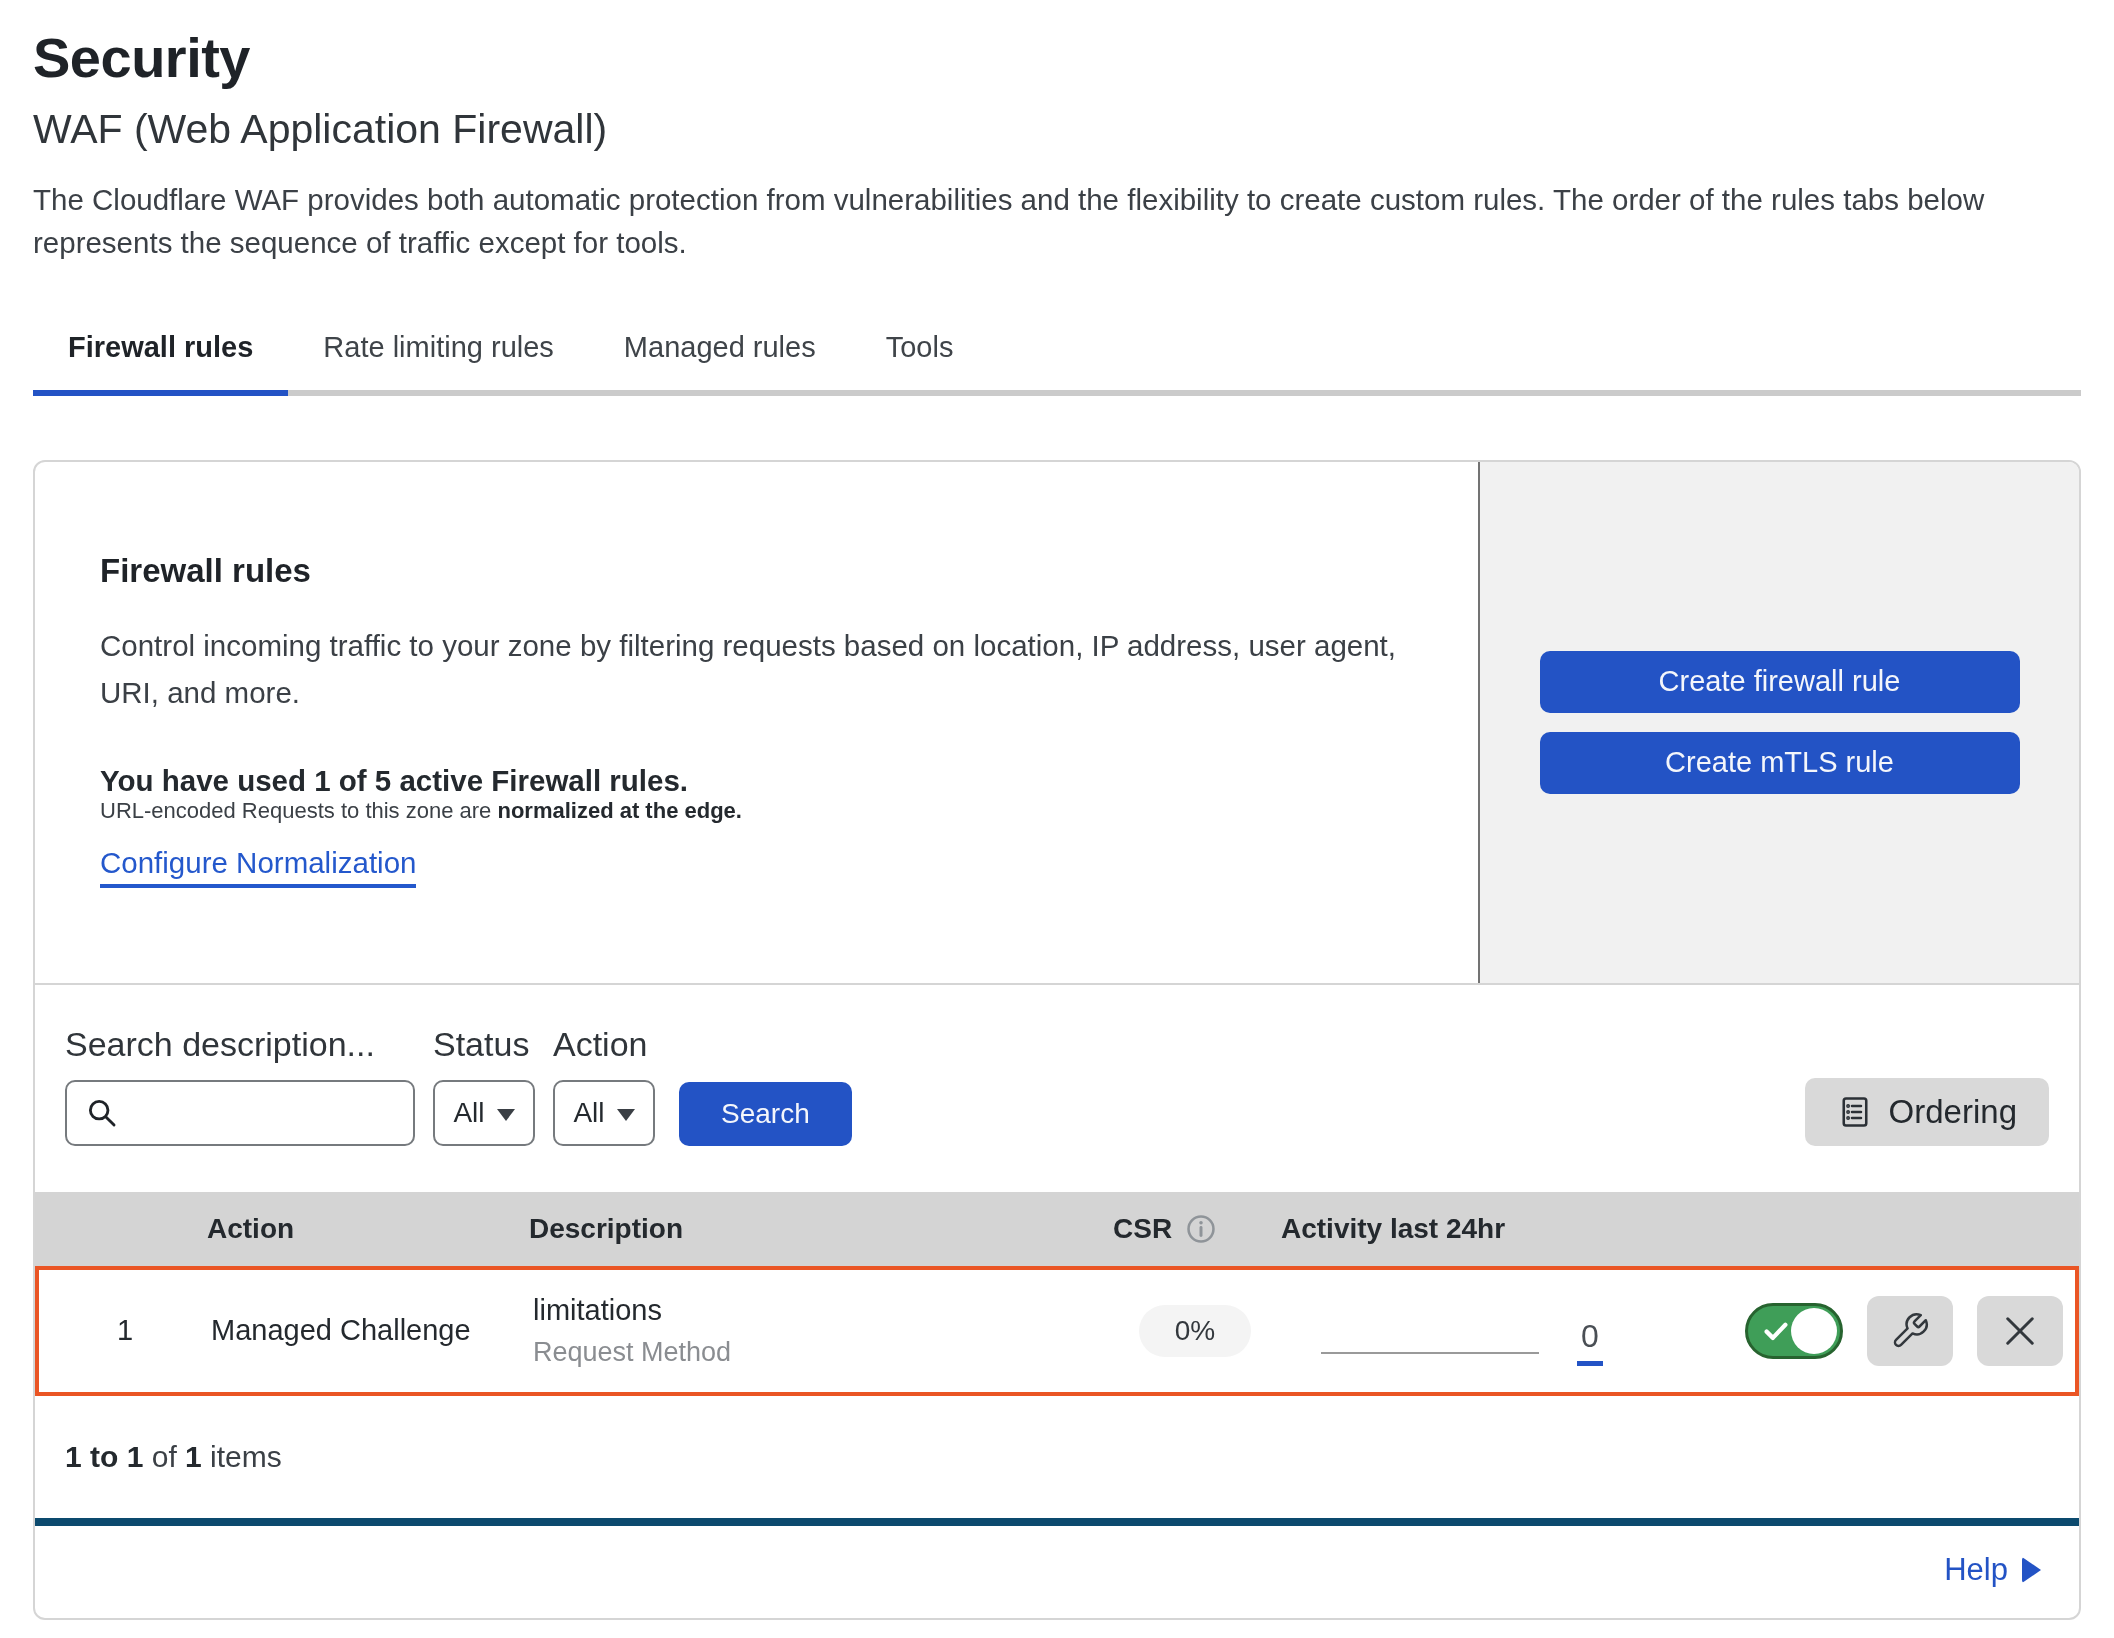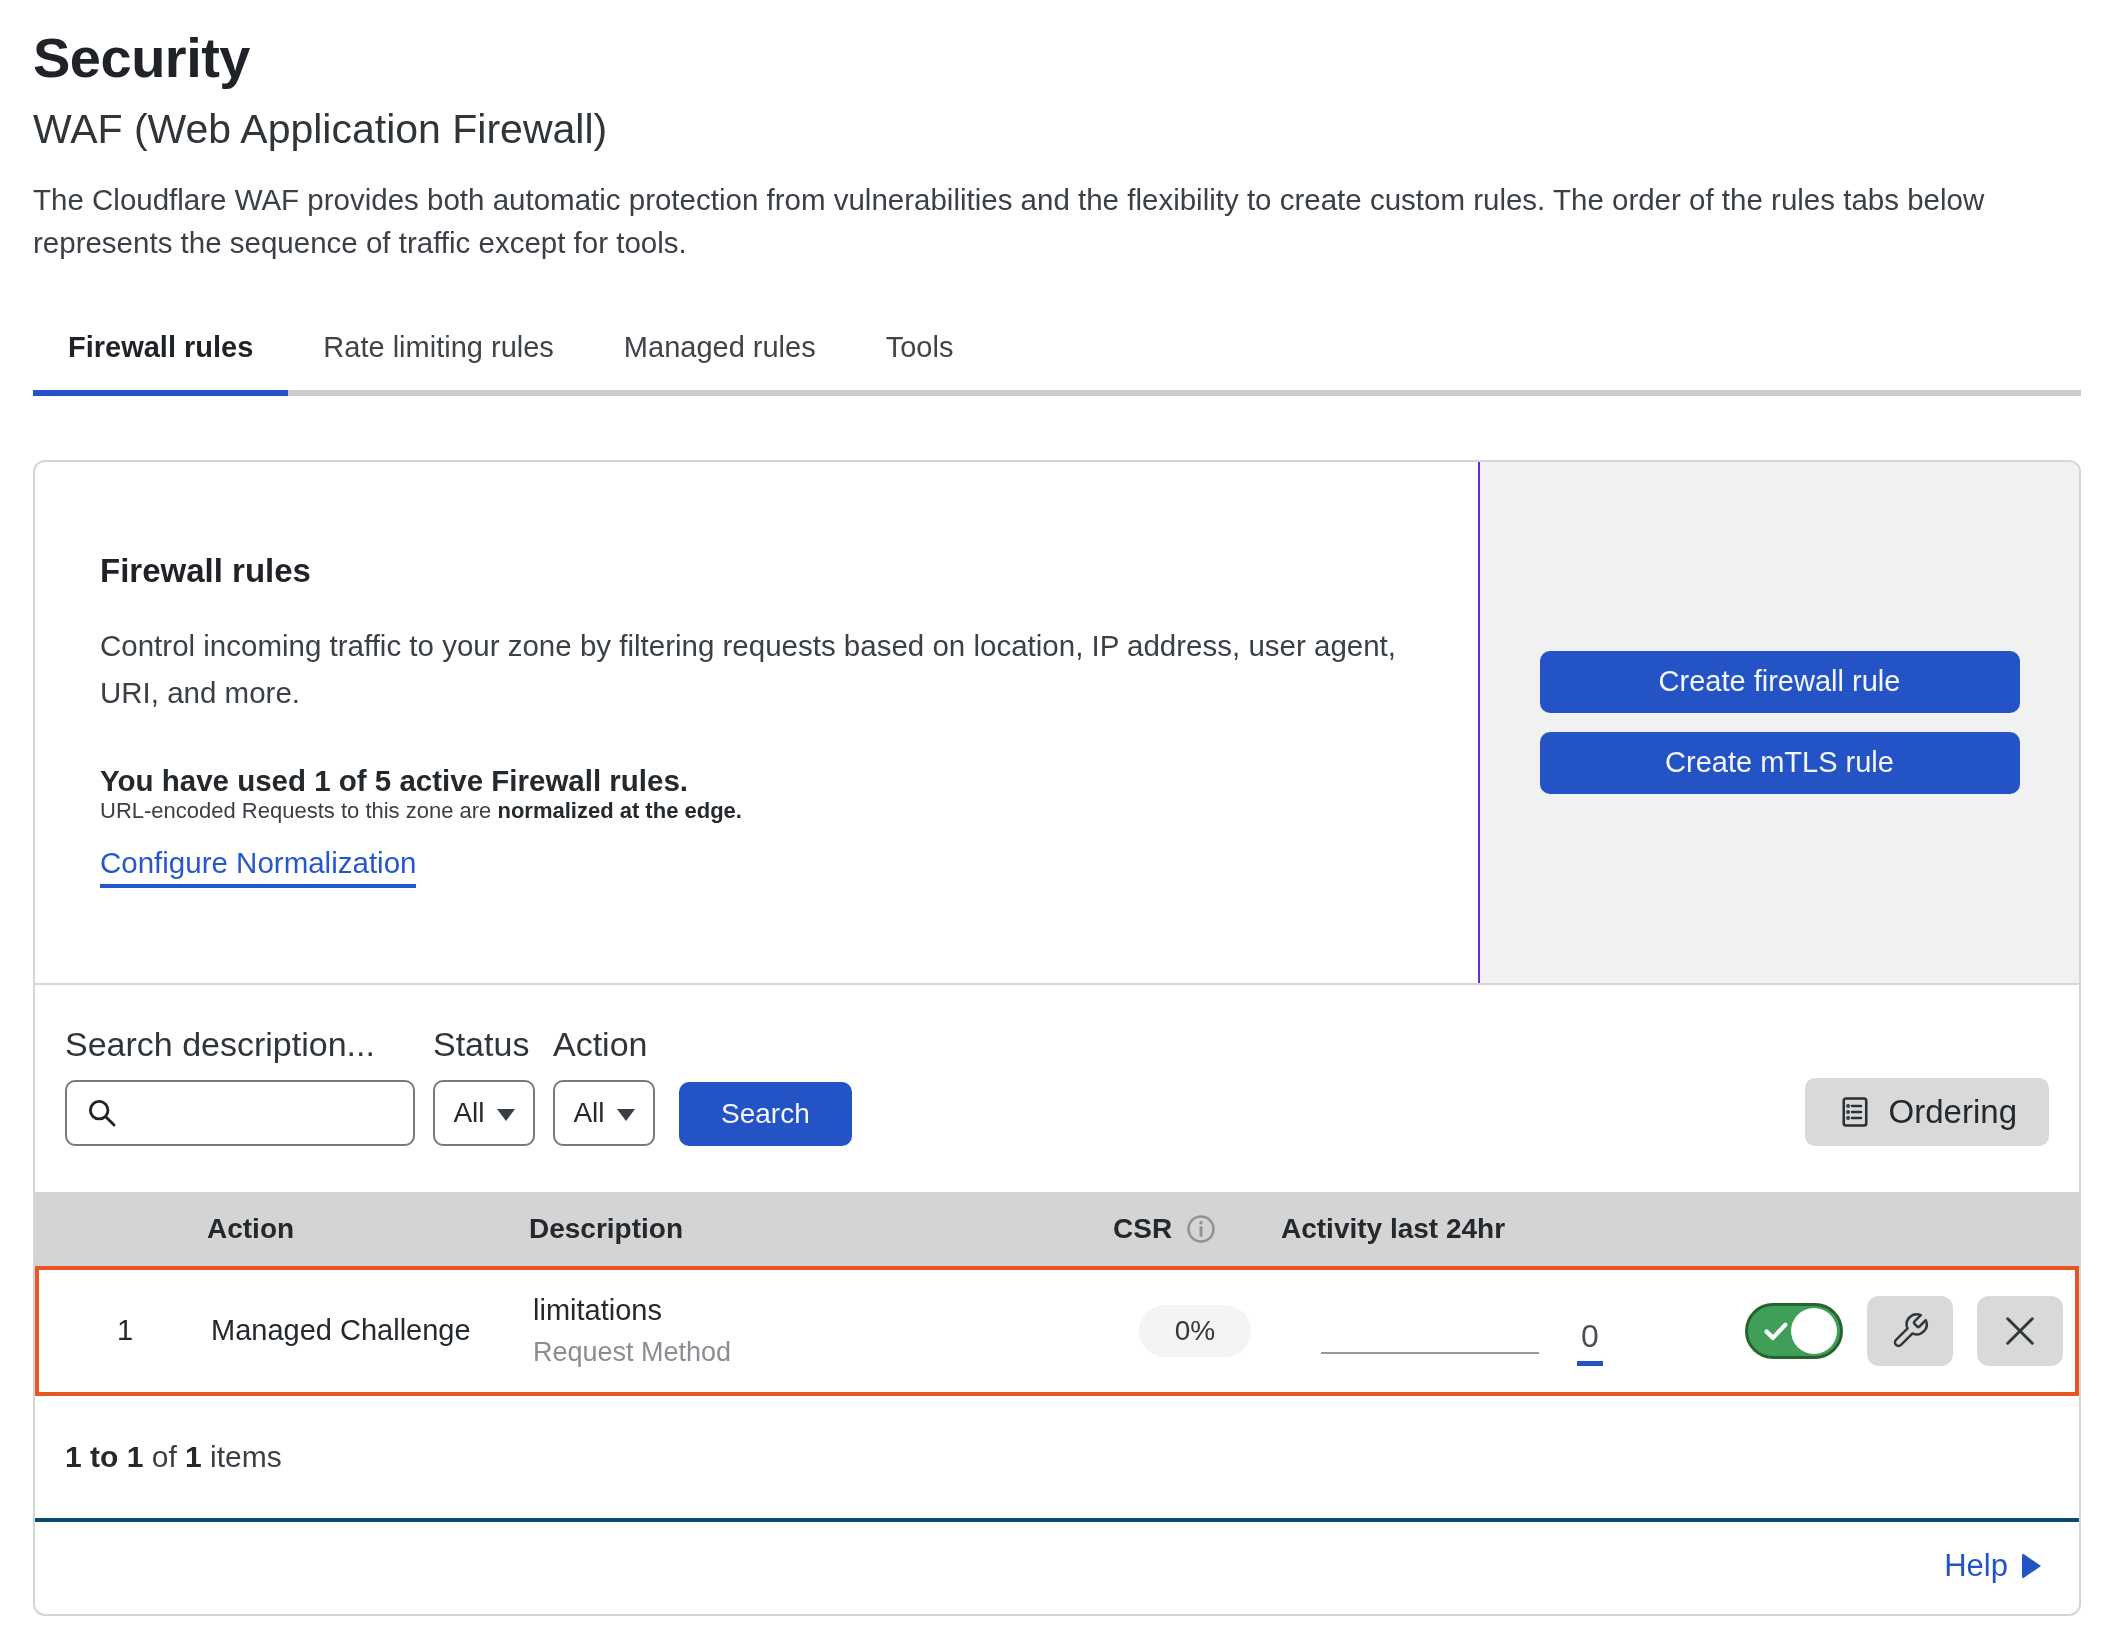--- a/index.html
+++ b/index.html
@@ -28,21 +28,21 @@
   .split { display:flex; border-bottom:2px solid #d5d5d5; }
   .split-left { flex:1 1 auto; padding:62px 60px 50px 65px; }
   .card-h { font-size:33px; font-weight:700; color:#1f2328; margin-top:28px; }
   .card-p { font-size:29.5px; line-height:1.6; color:#3b4046; margin-top:32px; max-width:1300px; }
   .usage  { font-size:29.5px; font-weight:700; color:#24292e; margin-top:48px; }
   .norm   { font-size:22px; color:#3b4046; }
   .norm b { color:#24292e; }
   .norm-link { display:inline-block; margin-top:22px; font-size:29.5px; color:#2458cc;
                border-bottom:4px solid #2458cc; padding-bottom:4px; cursor:pointer; }
 
-  .split-right { flex:0 0 601px; background:#f1f1f1; border-left:2px solid #6d28d9;
+  .split-right { flex:0 0 601px; background:#f1f1f1; border-left:2px solid #737373;
                  display:flex; flex-direction:column; justify-content:center; align-items:center; gap:19px;
                  min-height:521px; }
   .btn-primary { width:480px; height:62px; background:#2353c5; border:none; border-radius:10px;
                  color:#f4f6fb; font-size:29px; font-family:inherit; cursor:pointer; }
 
   
   .filters { display:flex; align-items:flex-end; padding:40px 30px 46px 30px; }
   .fgroup { margin-right:18px; }
   .flabel { display:block; font-size:34px; color:#30353a; margin-bottom:16px; }
   .search-box { width:350px; height:66px; border:2px solid #767a7e; border-radius:10px;
@@ -74,21 +74,21 @@
                border-bottom:5px solid #2353c5; padding:0 4px 6px 4px; cursor:pointer; }
   .cell-controls { display:flex; align-items:center; justify-content:flex-end; gap:24px; padding-right:32px; }
   .toggle { width:98px; height:56px; border-radius:29px; background:#3f9e58; border:3px solid #27632f;
             position:relative; display:flex; align-items:center; cursor:pointer; }
   .toggle .knob { position:absolute; right:3px; top:2px; width:46px; height:46px; border-radius:50%; background:#fff; }
   .toggle svg { margin-left:13px; }
   .icon-btn { width:86px; height:70px; border-radius:12px; background:#d9d9d9; border:none;
               display:flex; align-items:center; justify-content:center; cursor:pointer; }
 
   
-  .items-row { padding:44px 30px; font-size:30px; color:#3b4046; border-bottom:4px solid #0c4a6e; }
+  .items-row { padding:44px 30px; font-size:30px; color:#3b4046; border-bottom:8px solid #0c4a6e; }
   .items-row b { color:#24292e; }
   .help-row { padding:26px 38px 30px 22px; display:flex; justify-content:flex-end; align-items:center; gap:14px; }
   .help-link { font-size:31px; color:#2353c5; cursor:pointer; }
   .help-arrow { width:0; height:0; border-top:13px solid transparent; border-bottom:13px solid transparent;
                 border-left:19px solid #2353c5; border-radius:3px; }
 </style>
 </head>
 <body>
 
 <div class="page">

